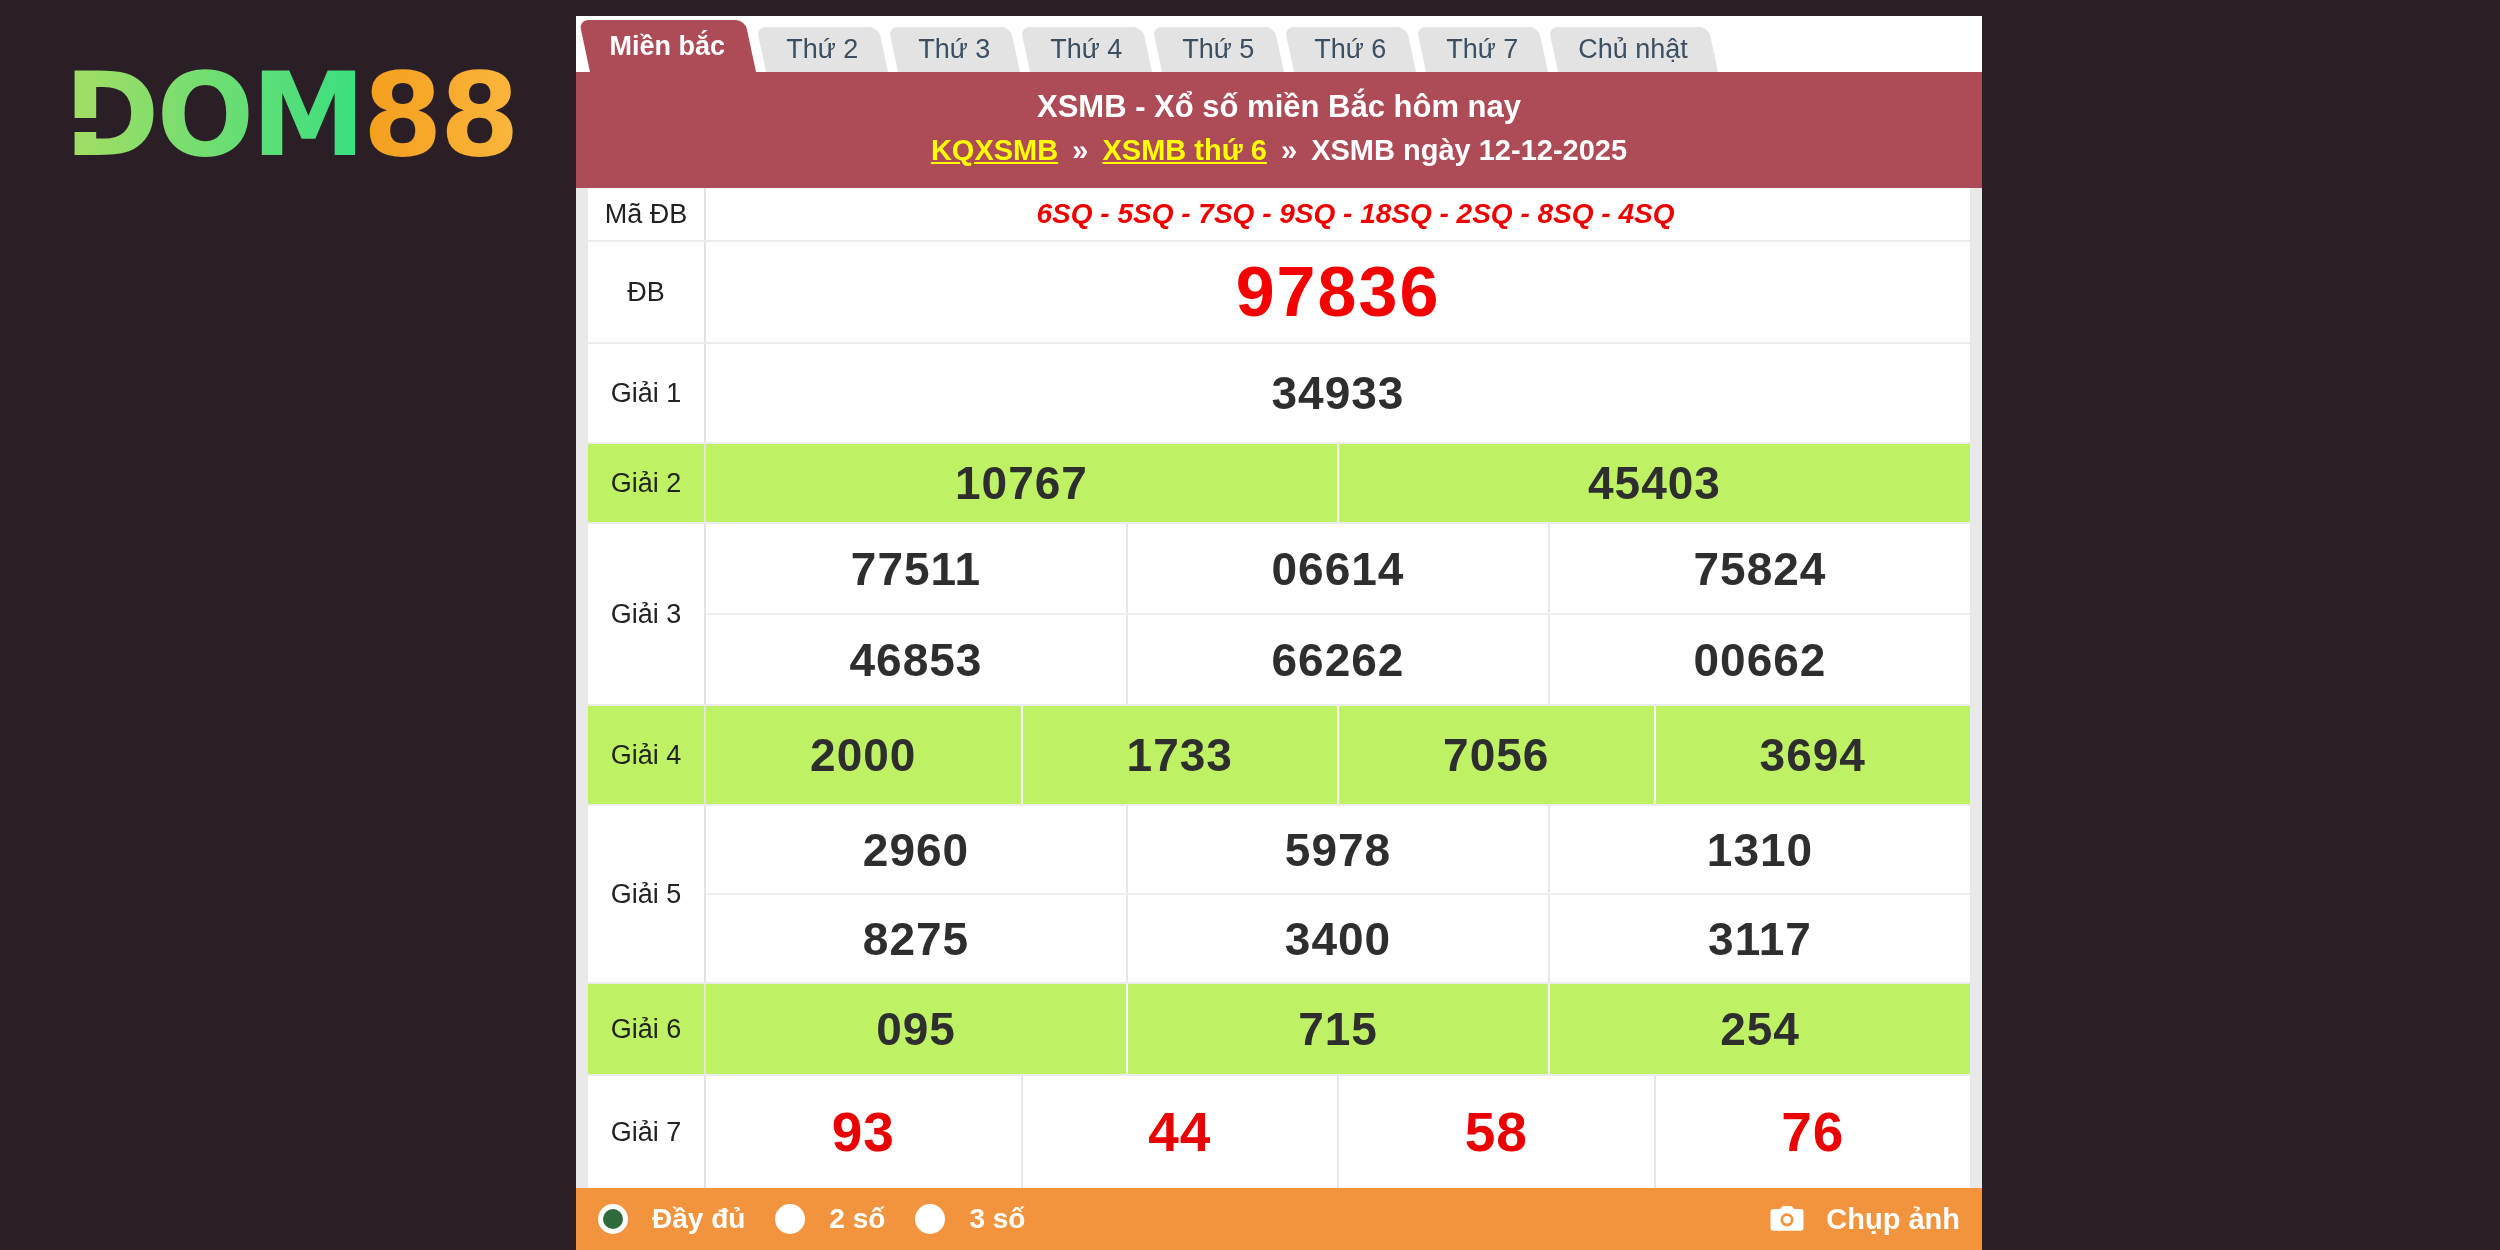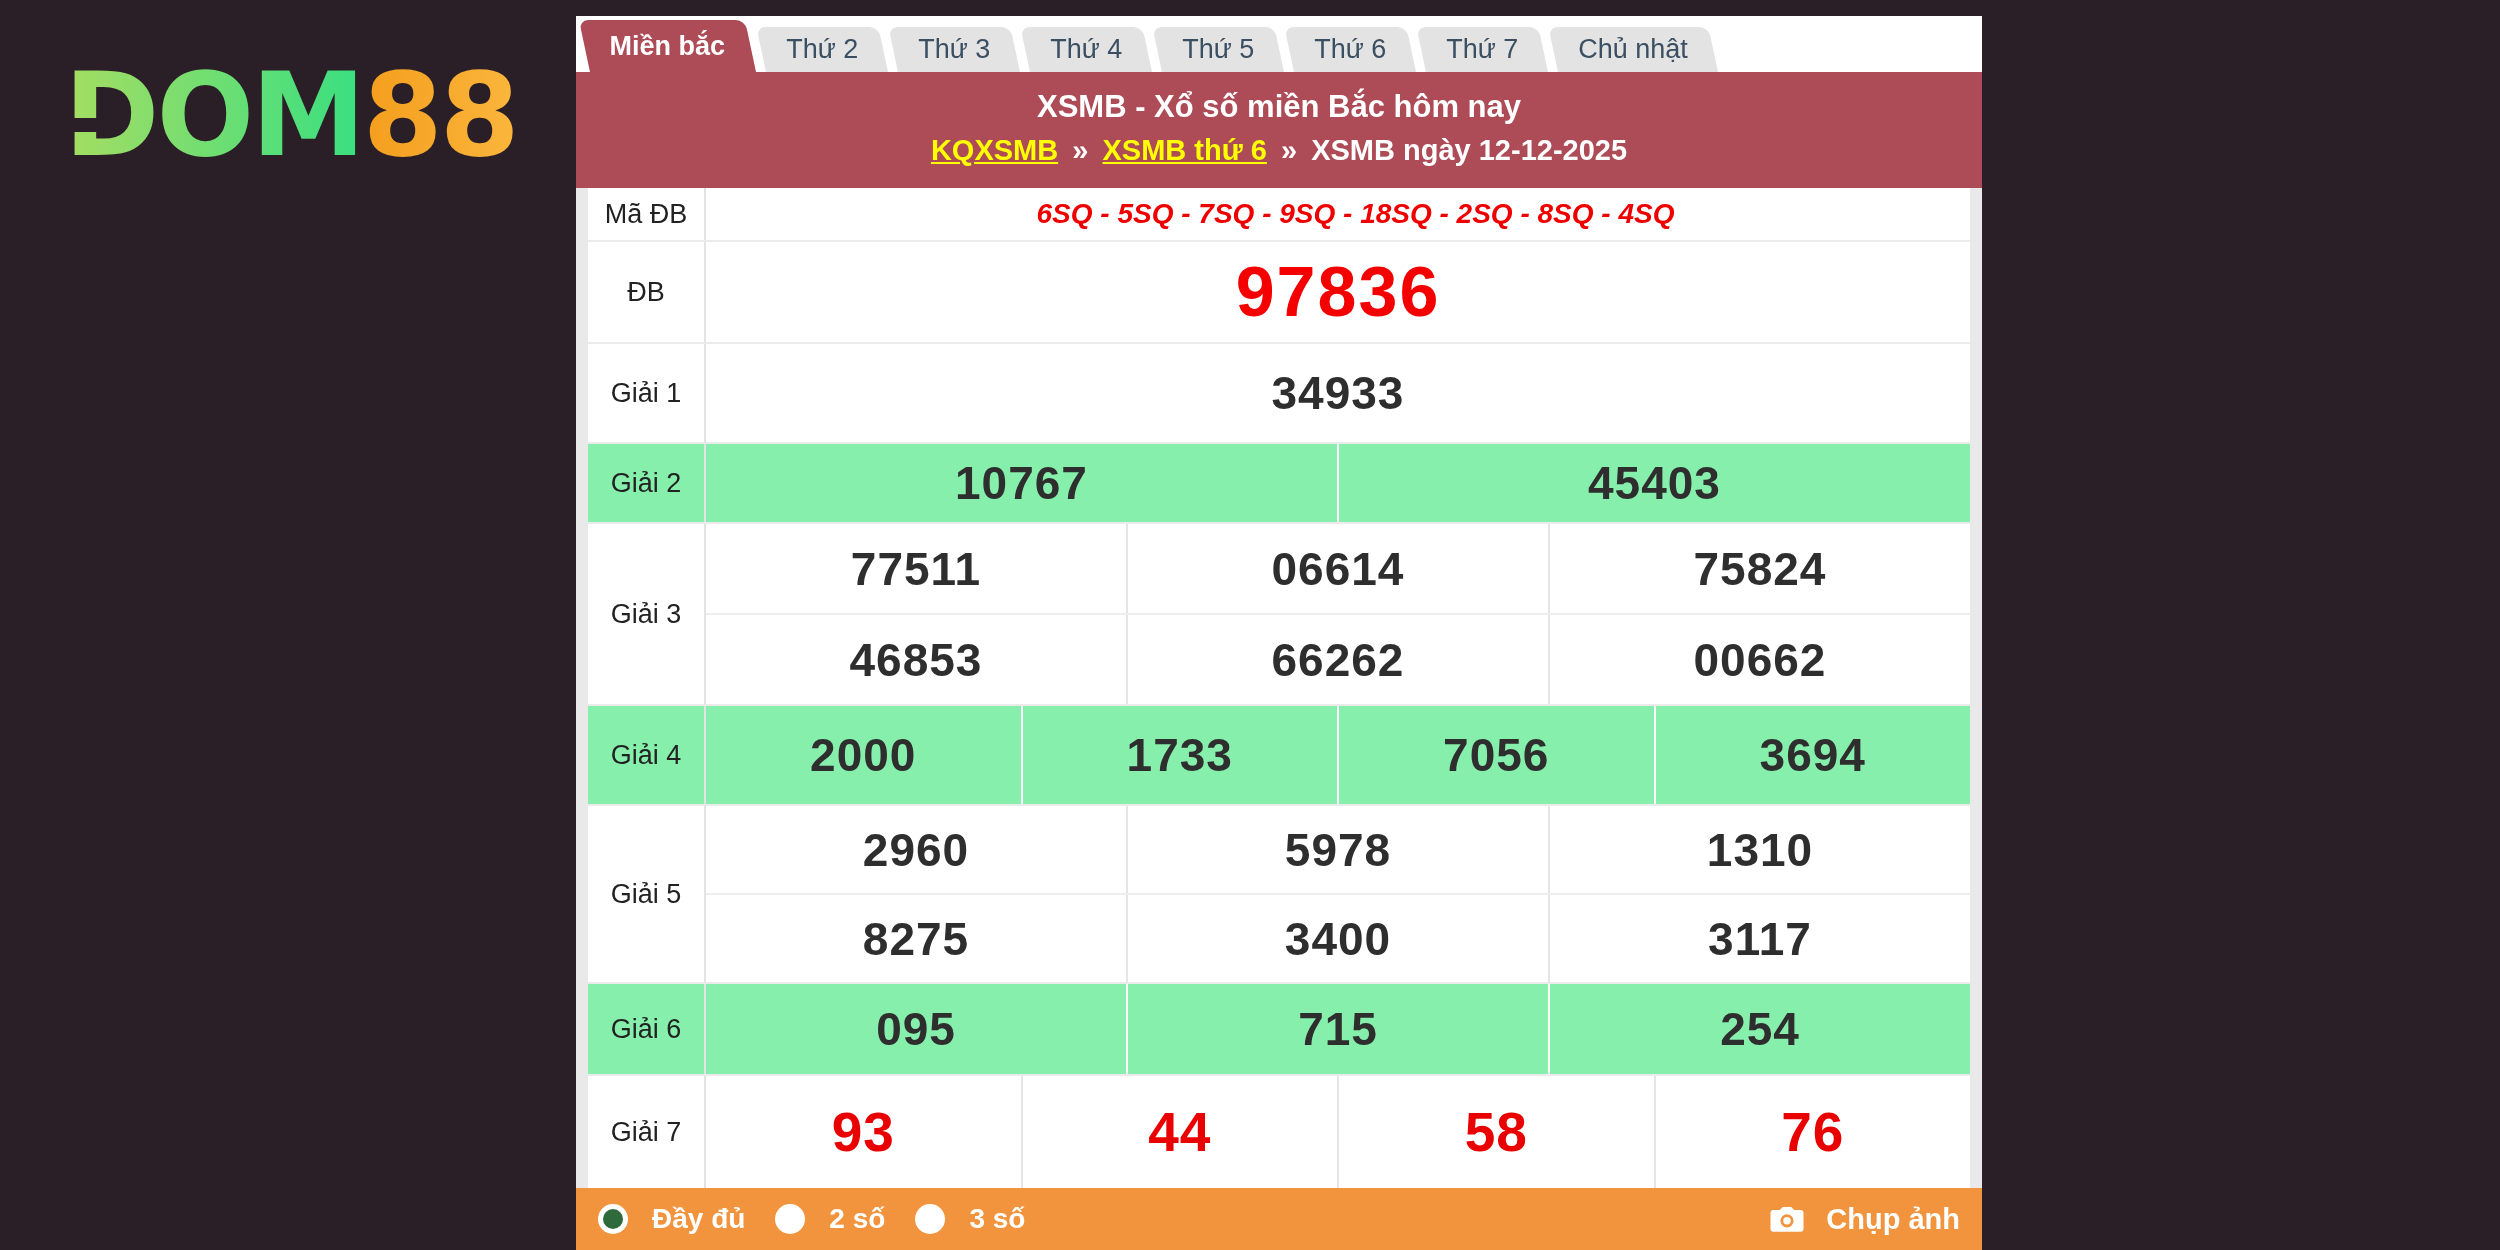--- a/index.html
+++ b/index.html
@@ -33,21 +33,21 @@
   .header{background:#ad4b57;color:#fff;text-align:center;padding:15px 0 15px;}
   .header-title{font-size:31px;font-weight:bold;line-height:40px;}
   .header-crumb{font-size:29px;font-weight:bold;line-height:46px;}
   .crumb-link{color:#ffff00;text-decoration:underline;cursor:pointer;}
   .crumb-sep{color:#fff;padding:0 6px;}
 
   
   .table-outer{padding:0 12px;background:#e9e9e9;}
   .trow{display:flex;background:#fff;border-top:2px solid #ebebeb;}
   .trow:first-child{border-top:none;}
-  .trow.gray{background:#86efac;}
+  .trow.gray{background:#bef264;}
   .label-cell{width:116px;min-width:116px;display:flex;align-items:center;justify-content:center;
        font-size:27px;color:#222;border-right:2px solid #e3e3e3;}
   .vals{flex:1;display:flex;}
   .vals-col{flex:1;display:flex;flex-direction:column;}
   .vrow{flex:1;display:flex;}
   .vrow.first{border-bottom:2px solid #eeeeee;}
   .vcell{flex:1;display:flex;align-items:center;justify-content:center;
        font-weight:bold;font-size:46px;color:#2e2e2e;letter-spacing:1px;
        border-right:2px solid #e6e6e6;}
   .vcell:last-child{border-right:none;}
@@ -65,21 +65,21 @@
   .db-cell{font-size:70px;color:#f40000;letter-spacing:2px;}
   .red-cell{font-size:55px;color:#e90000;}
 
   
   .footer-bar{height:62px;background:#f2943e;display:flex;align-items:center;padding:0 22px;}
   .options{display:flex;align-items:center;gap:30px;}
   .option{display:flex;align-items:center;gap:24px;color:#fff;font-weight:bold;font-size:28px;cursor:pointer;}
   .radio{width:30px;height:30px;border-radius:50%;background:#fff;display:flex;
          align-items:center;justify-content:center;}
   .radio.selected::after{content:'';width:20px;height:20px;border-radius:50%;background:#2f6b3a;}
-  .capture{margin-left:auto;display:flex;align-items:center;gap:20px;color:#fff;
+  .capture{margin-left:auto;display:flex;gap:20px;color:#fff;
            font-weight:bold;font-size:29px;cursor:pointer;}
 </style>
 </head>
 <body>
 
 <div class="logo">
   <span class="logo-green">DOM</span><span class="logo-orange">88</span>
   <div class="logo-notch"></div>
 </div>
 

